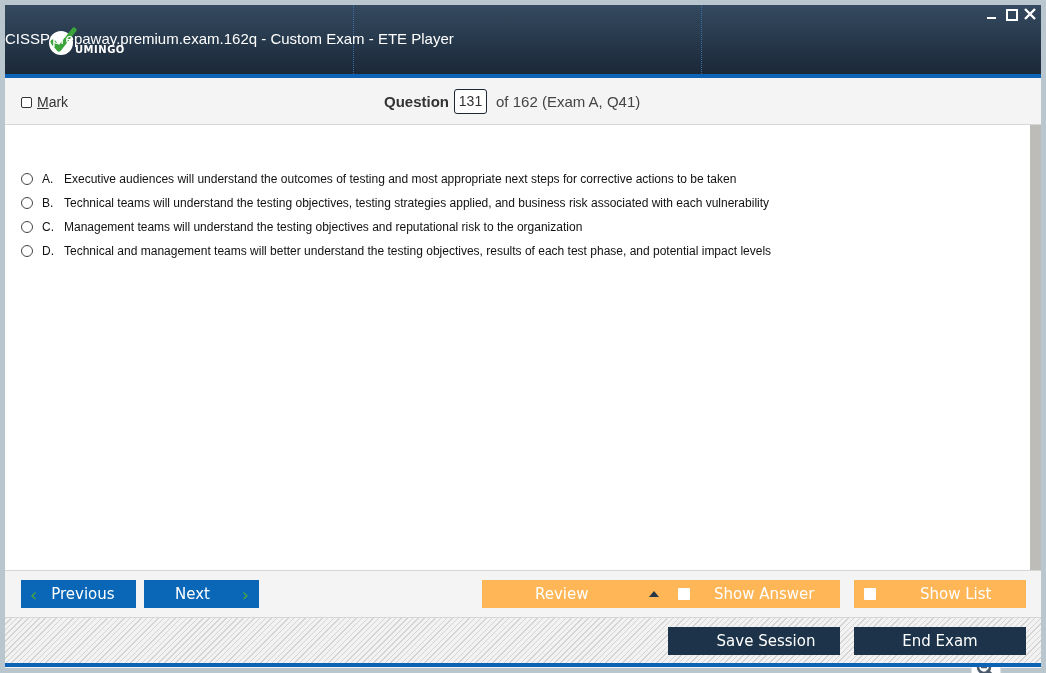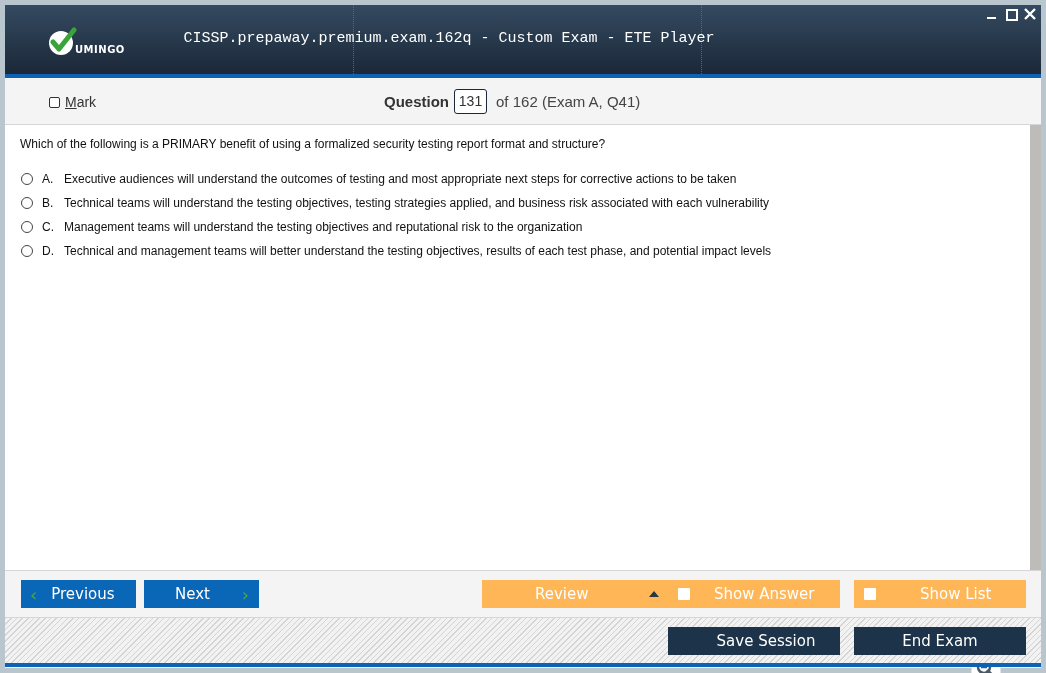--- a/index.html
+++ b/index.html
@@ -9,31 +9,31 @@
   .window { position: absolute; left: 5px; top: 5px; width: 1036px; height: 663px; background: #f4f4f4; }
 
   
   .header { position: absolute; left: 0; top: 0; width: 1036px; height: 69px;
     background: linear-gradient(to bottom, #354a60 0%, #26374a 55%, #1b2838 100%); }
   .header-stripe { position: absolute; left: 0; top: 69px; width: 1036px; height: 4px; background: #0c62b4; }
   .logo { position: absolute; left: 44px; top: 22px; height: 28px; display: flex; align-items: flex-end; }
   .logo-badge { width: 24px; height: 24px; border-radius: 50%; background: #ffffff; position: relative; }
   .logo-badge svg { position: absolute; left: -2px; top: -6px; }
   .logo-text { color: #ffffff; font-family: "DejaVu Sans", sans-serif; font-weight: bold; font-size: 10px; letter-spacing: 0.5px; margin-left: 2px; margin-top: 6px; }
-  .title { position: absolute; left: 0; width: 888px; top: 25px; text-align: center; color: #ffffff; font-family: Liberation Mono, monospace; font-size: 15px; }
+  .title { position: absolute; left: 0; width: 888px; top: 25px; color: #ffffff; font-family: Liberation Sans, sans-serif; font-size: 15px; }
   .dotline { position: absolute; top: 0; height: 69px; width: 0; border-left: 1px dotted #3a6fa6; }
   .win-controls { position: absolute; right: 4px; top: 2px; display: flex; gap: 5px; align-items: center; }
   .win-btn { width: 14px; height: 14px; position: relative; cursor: pointer; }
   .min-icon::after { content: ""; position: absolute; left: 2px; bottom: 2px; width: 9px; height: 2px; background: #fff; }
   .max-icon::after { content: ""; position: absolute; left: 2px; top: 2px; width: 8px; height: 8px; border: 2px solid #fff; }
   .close-icon svg { display: block; }
 
   
   .qbar { position: absolute; left: 0; top: 73px; width: 1036px; height: 47px; background: #f4f4f4; border-bottom: 1px solid #d6d6d6; }
-  .mark { position: absolute; left: 16px; top: 16px; display: flex; align-items: center; font-size: 14px; color: #333; cursor: pointer; margin-left: 28px; }
+  .mark { position: absolute; left: 16px; top: 16px; display: flex; align-items: center; font-size: 14px; color: #333; cursor: pointer; }
   .mark-box { width: 11px; height: 11px; border: 1px solid #333; border-radius: 2px; margin-right: 5px; background: #fff; }
   .mark-label .u { text-decoration: underline; }
   .qnum { position: absolute; left: 379px; top: 11px; display: flex; align-items: center; font-size: 15px; color: #333; }
   .qnum .q-label { font-weight: bold; margin-right: 5px; }
   .qnum .q-input { width: 33px; height: 25px; border: 1px solid #1b2838; border-radius: 3px; background: #fff; text-align: center; line-height: 23px; font-size: 14px; }
   .qnum .q-of { margin-left: 9px; color: #444; }
 
   
   .content { position: absolute; left: 0; top: 120px; width: 1025px; height: 445px; background: #ffffff; }
   .scroll-track { position: absolute; left: 1025px; top: 120px; width: 11px; height: 445px; background: #bdbcb9; }
@@ -113,21 +113,20 @@
       <span class="mark-label"><span class="u">M</span><span>ark</span></span>
     </div>
     <div class="qnum">
       <span class="q-label">Question</span>
       <div class="q-input">131</div>
       <span class="q-of">of 162 (Exam A, Q41)</span>
     </div>
   </div>
 
   <div class="content">
-    <div class="question-text">Which of the following is a PRIMARY benefit of using a formalized security testing report format and structure?</div>
     <div class="options">
       <div class="option">
         <div class="radio"></div>
         <span class="opt-letter">A.</span>
         <span>Executive audiences will understand the outcomes of testing and most appropriate next steps for corrective actions to be taken</span>
       </div>
       <div class="option">
         <div class="radio"></div>
         <span class="opt-letter">B.</span>
         <span>Technical teams will understand the testing objectives, testing strategies applied, and business risk associated with each vulnerability</span>

